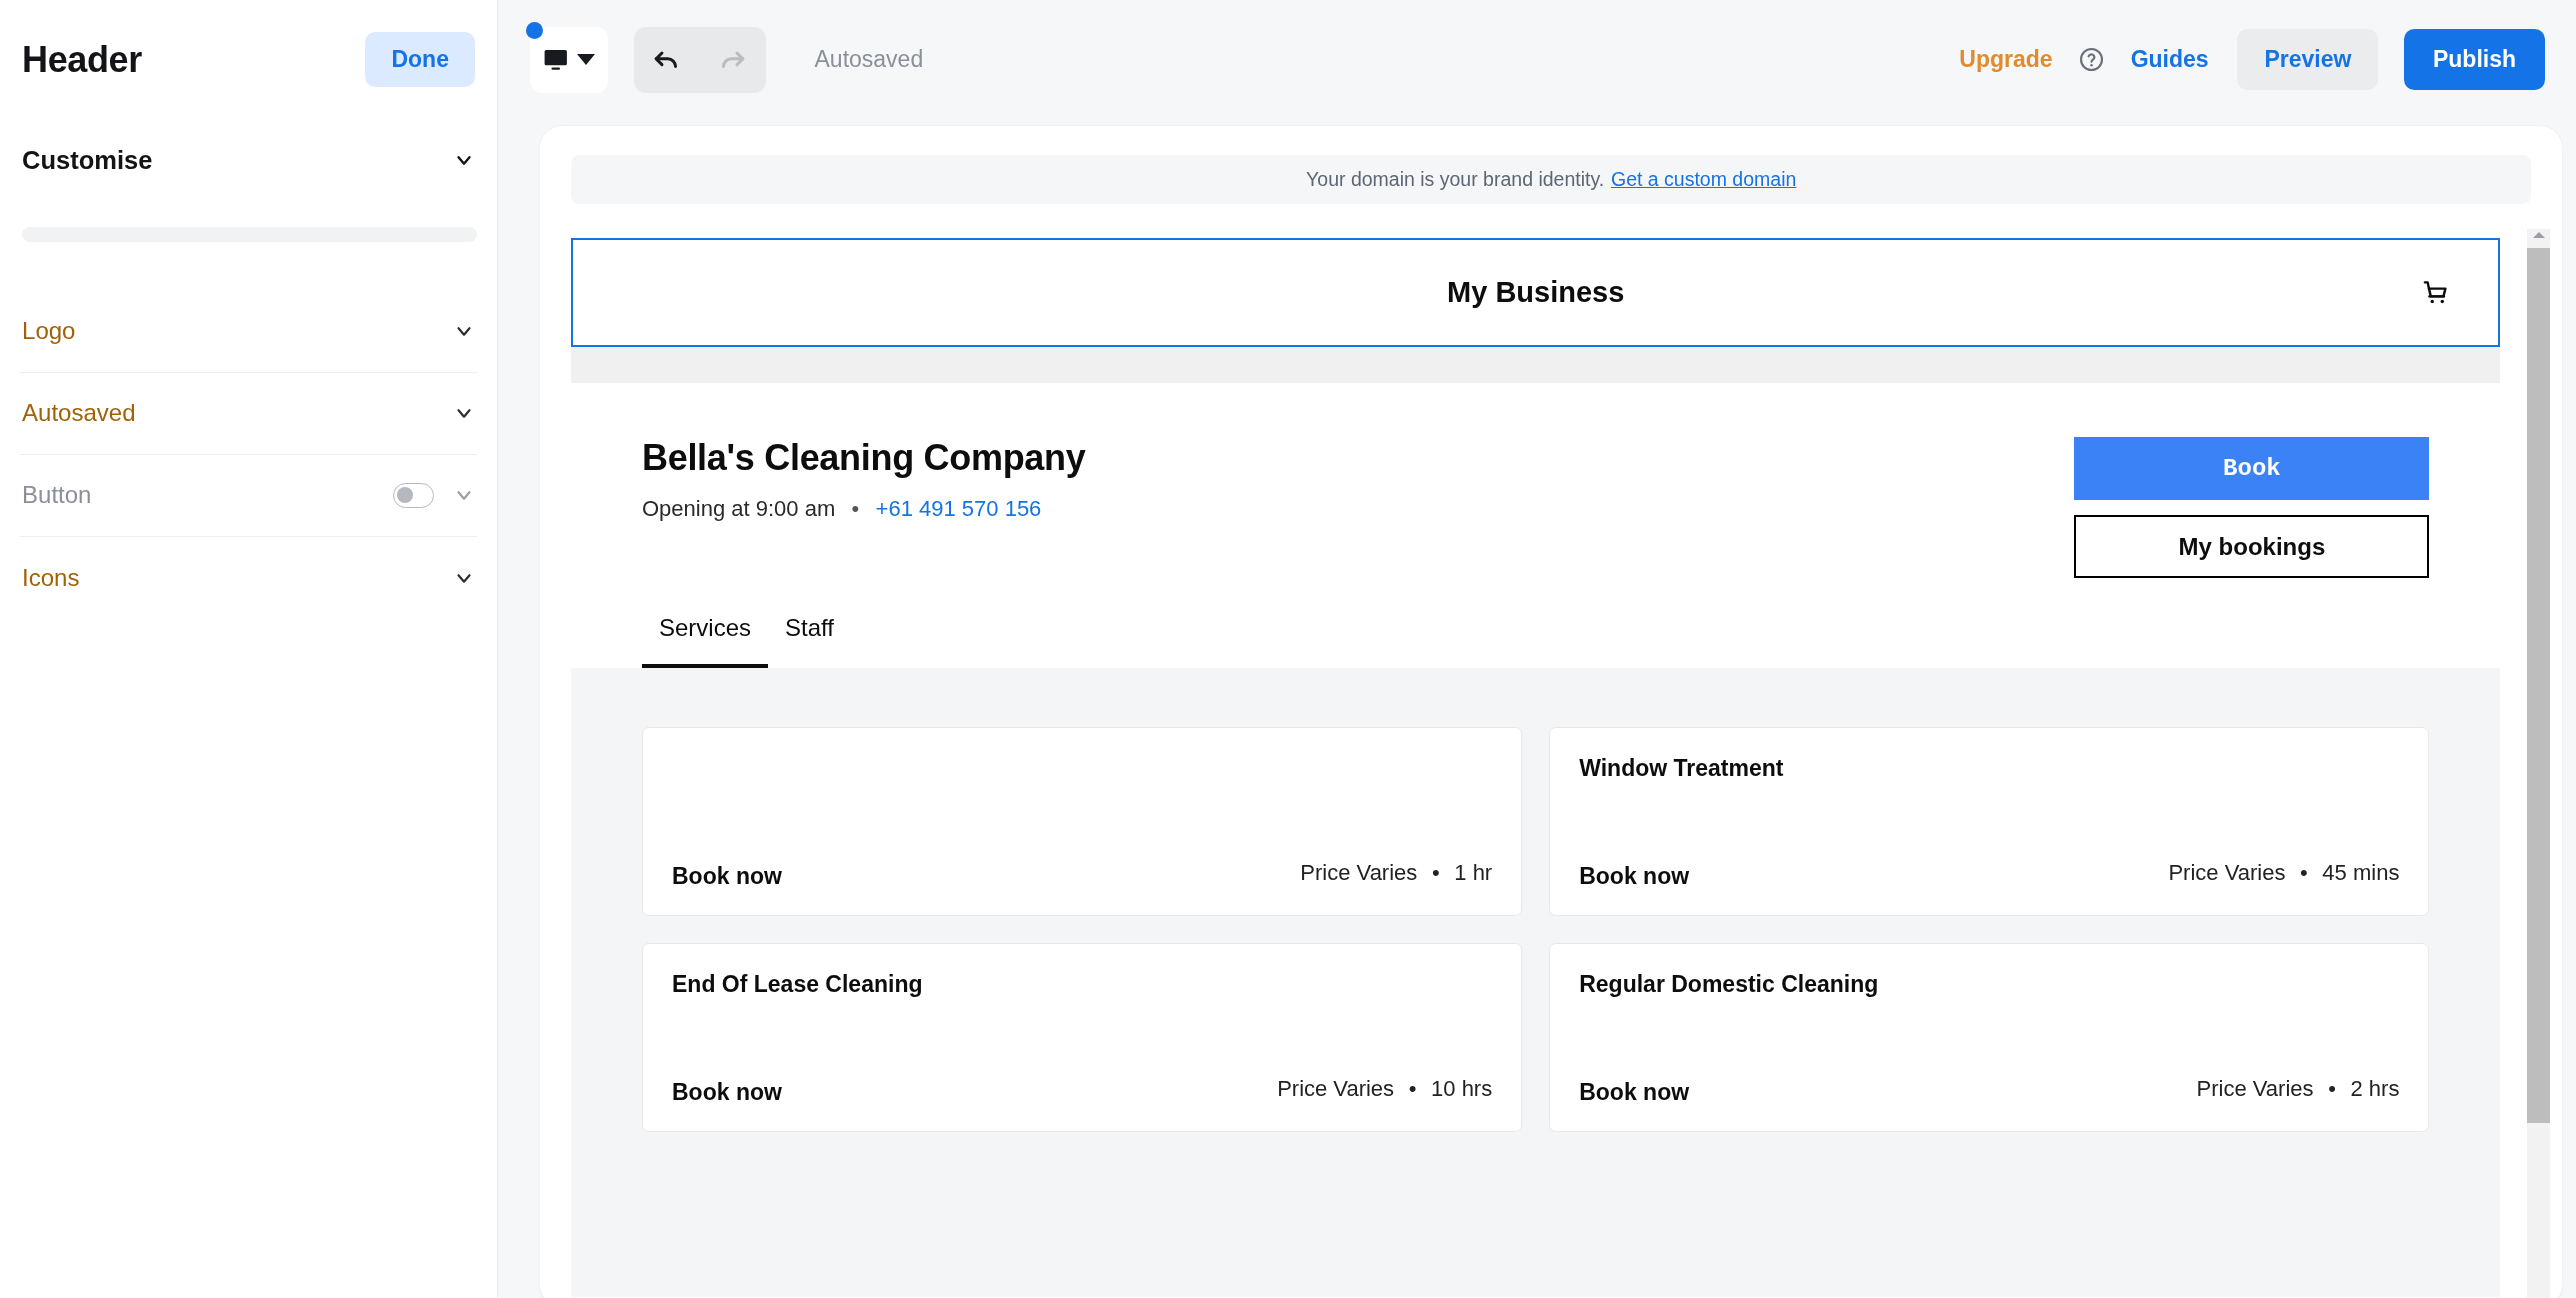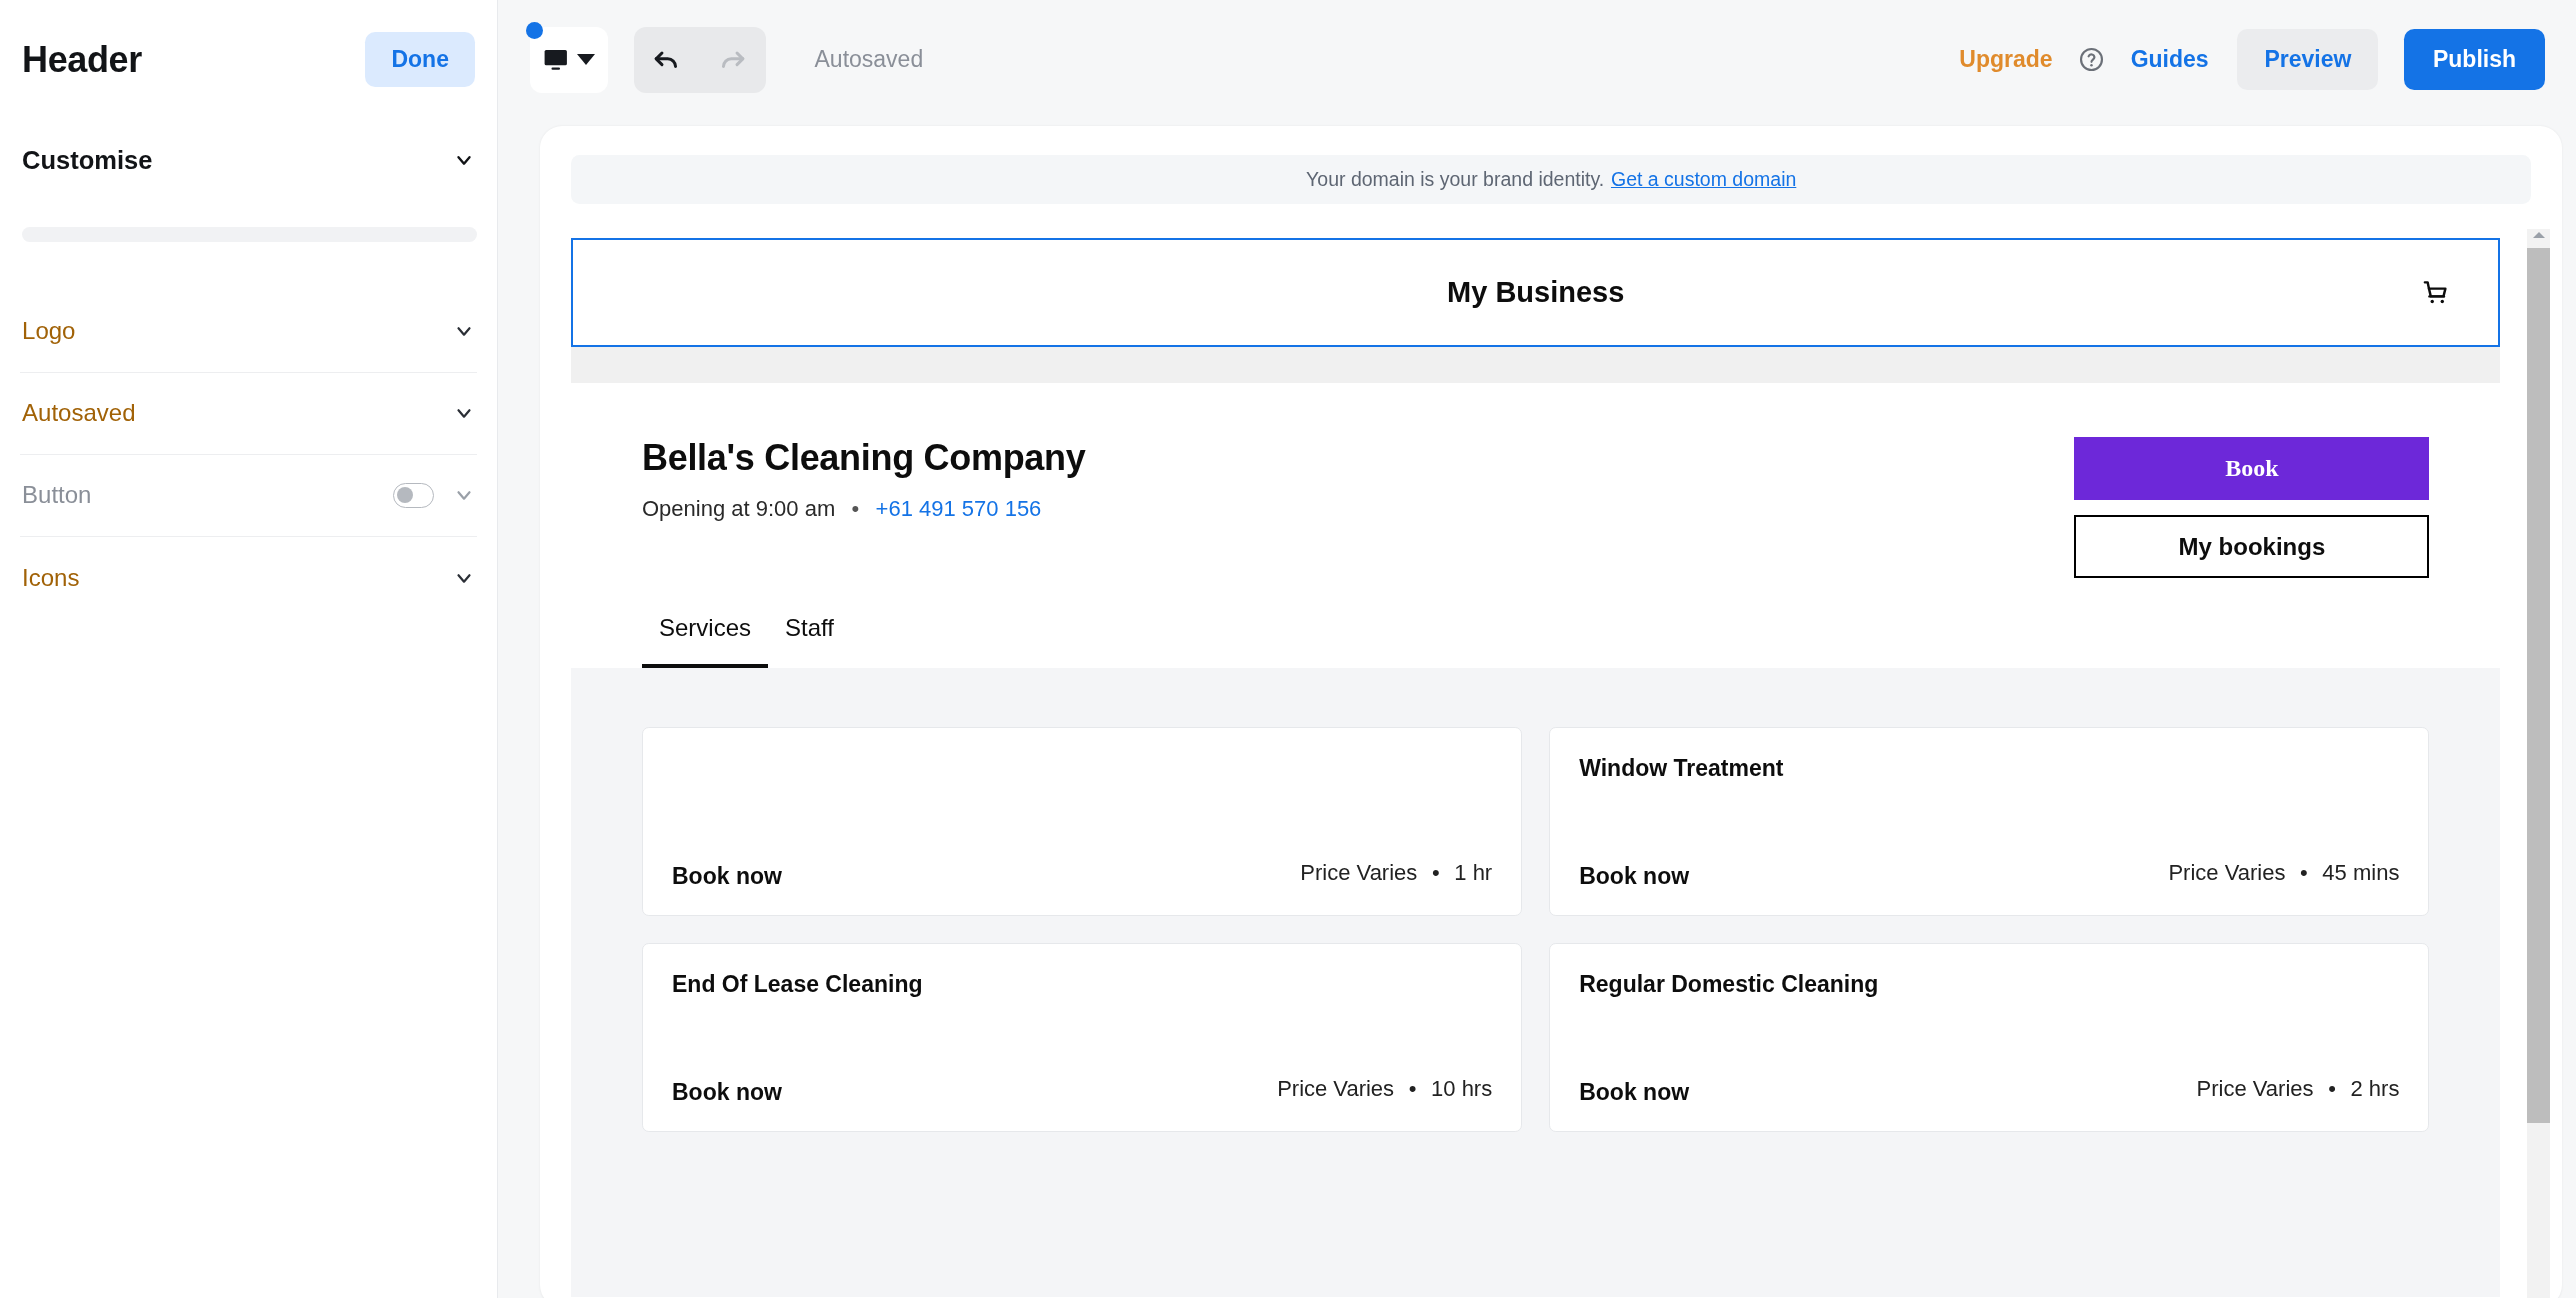--- a/index.html
+++ b/index.html
@@ -163,23 +163,23 @@
     display: flex; align-items: flex-start; justify-content: space-between;
     padding: 54px 71px 0 71px;
   }
   .biz-name { font-size: 36px; font-weight: 700; color: #0d0d0d; letter-spacing: -0.3px; }
   .biz-meta { font-size: 22px; color: #2a2a2a; margin-top: 17px; }
   .biz-meta .dot { margin: 0 10.2px; color: #555; }
   .biz-meta a { color: #1473e6; text-decoration: none; cursor: pointer; }
 
   .biz-actions { display: flex; flex-direction: column; gap: 15.3px; width: 355px; }
   .btn-book {
-    background: #6d28d9; color: #ffffff; font-size: 24px; font-weight: 700;
+    background: #3b82f6; color: #ffffff; font-size: 24px; font-weight: 700;
     height: 63px; display: flex; align-items: center; justify-content: center;
-    border: none; cursor: pointer; font-family: Liberation Serif, serif;
+    border: none; cursor: pointer; font-family: Liberation Mono, monospace;
   }
   .btn-mybookings {
     background: #ffffff; color: #0d0d0d; font-size: 24px; font-weight: 700;
     height: 63px; display: flex; align-items: center; justify-content: center;
     border: 2.5px solid #000000; cursor: pointer; font-family: inherit;
   }
 
   .tabs { display: flex; gap: 0; padding: 36px 71px 0 71px; }
   .tab {
     font-size: 24px; color: #0d0d0d; padding: 0 17px 22px 17px;

